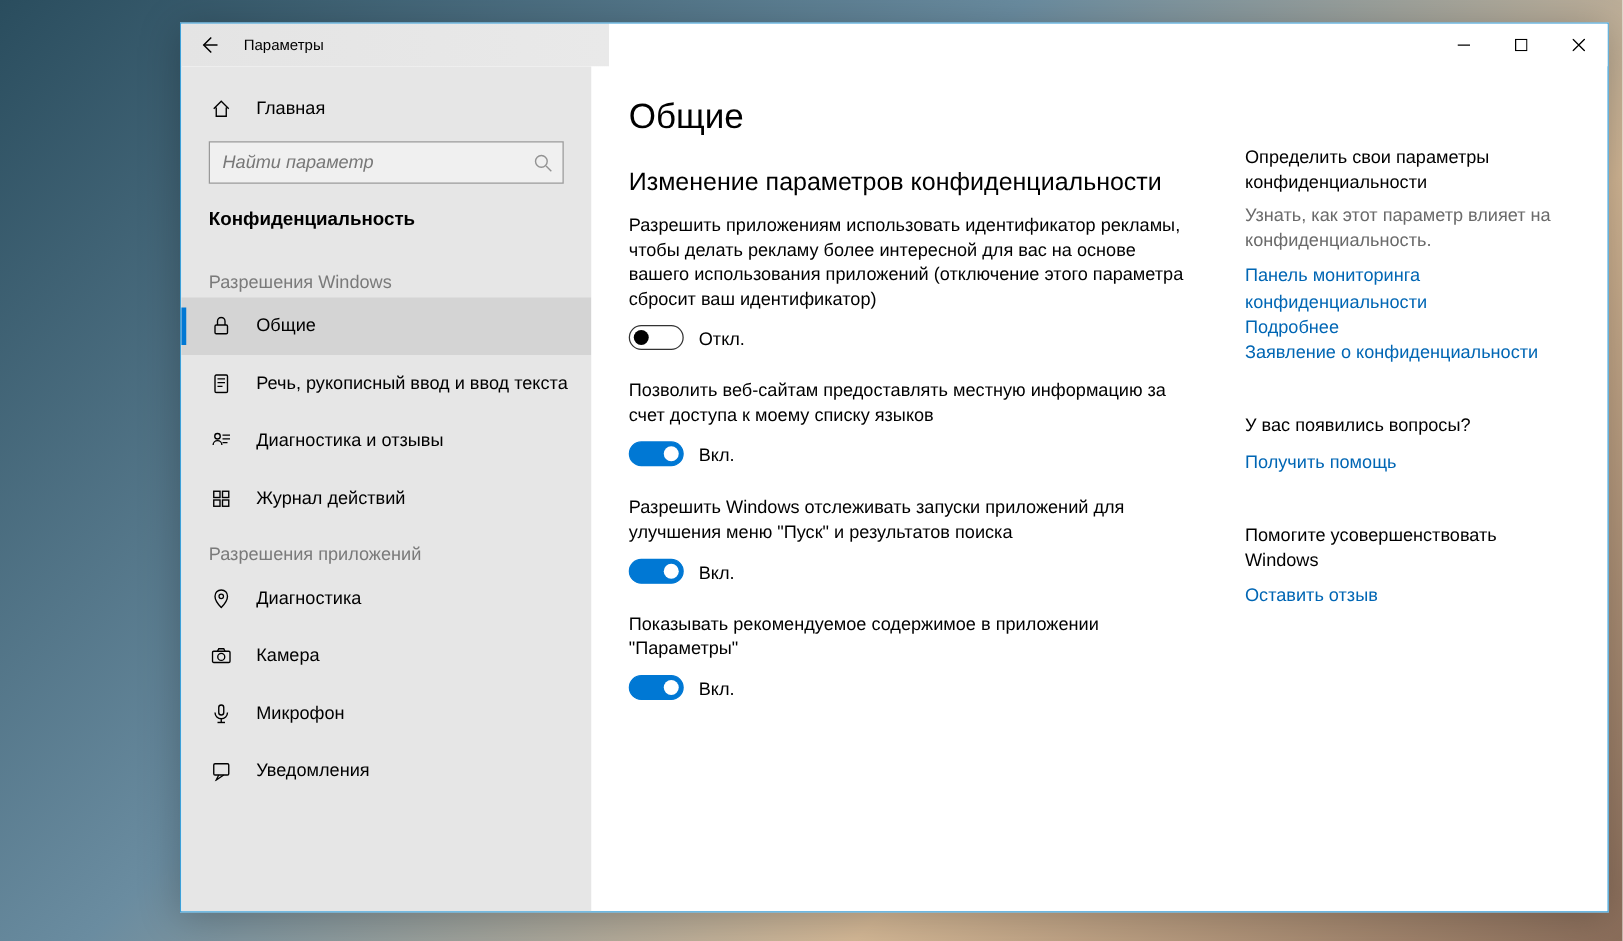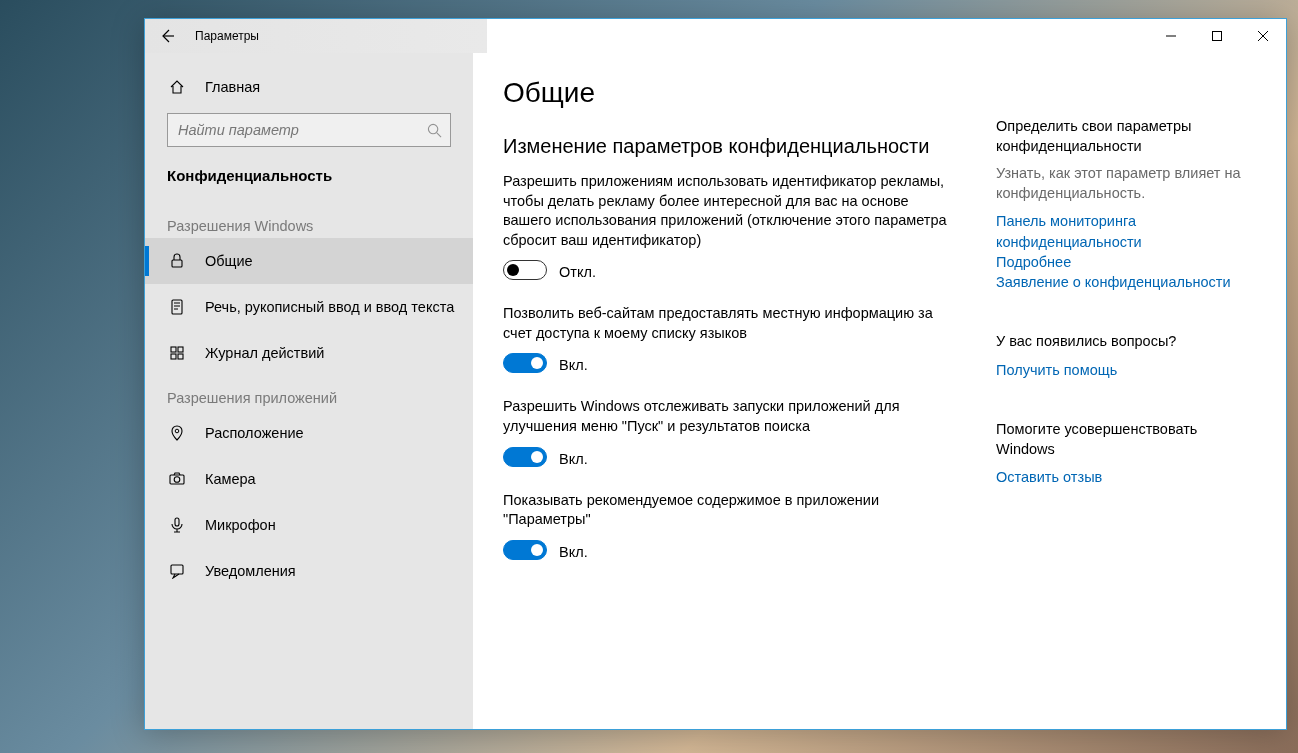--- a/index.html
+++ b/index.html
@@ -314,20 +314,30 @@
       <div class="nav-item">
         <span class="icon">
           <svg viewBox="0 0 16 16">
               <rect x="3" y="1" width="10" height="14" rx="1" stroke="#000" stroke-width="1.1" fill="none"></rect>
               <path d="M5 4 H11 M5 7 H11 M5 10 H9" stroke="#000" stroke-width="1"></path>
             </svg>
         </span>
         <span class="label">Речь, рукописный ввод и ввод текста</span>
       </div>
 
+      <div class="nav-item">
+        <span class="icon">
+          <svg viewBox="0 0 16 16">
+              <circle cx="5" cy="4" r="2.2" stroke="#000" stroke-width="1.1" fill="none"></circle>
+              <path d="M1.5 11 a3.5 3.5 0 0 1 7 0" stroke="#000" stroke-width="1.1" fill="none"></path>
+              <path d="M9 3 H15 M9 6 H15 M9 9 H13" stroke="#000" stroke-width="1"></path>
+            </svg>
+        </span>
+        <span class="label">Диагностика и отзывы</span>
+      </div>
 
       <div class="nav-item">
         <span class="icon">
           <svg viewBox="0 0 16 16">
               <rect x="2" y="2" width="5" height="5" stroke="#000" stroke-width="1.1" fill="none"></rect>
               <rect x="9" y="2" width="5" height="5" stroke="#000" stroke-width="1.1" fill="none"></rect>
               <rect x="2" y="9" width="5" height="5" stroke="#000" stroke-width="1.1" fill="none"></rect>
               <rect x="9" y="9" width="5" height="5" stroke="#000" stroke-width="1.1" fill="none"></rect>
             </svg>
         </span>
@@ -336,21 +346,21 @@
 
       <div class="group-header">Разрешения приложений</div>
 
       <div class="nav-item">
         <span class="icon">
           <svg viewBox="0 0 16 16">
               <path d="M8 1 C5 1 3 3 3 6 C3 10 8 15 8 15 C8 15 13 10 13 6 C13 3 11 1 8 1 Z" stroke="#000" stroke-width="1.1" fill="none"></path>
               <circle cx="8" cy="6" r="1.8" stroke="#000" stroke-width="1" fill="none"></circle>
             </svg>
         </span>
-        <span class="label">Расположение</span>
+        <span class="label">Диагностика</span>
       </div>
 
       <div class="nav-item">
         <span class="icon">
           <svg viewBox="0 0 16 16">
               <rect x="1" y="4" width="14" height="9" rx="1" stroke="#000" stroke-width="1.1" fill="none"></rect>
               <circle cx="8" cy="8.5" r="2.8" stroke="#000" stroke-width="1.1" fill="none"></circle>
               <path d="M5 4 L6 2 H10 L11 4" stroke="#000" stroke-width="1.1" fill="none"></path>
             </svg>
         </span>

